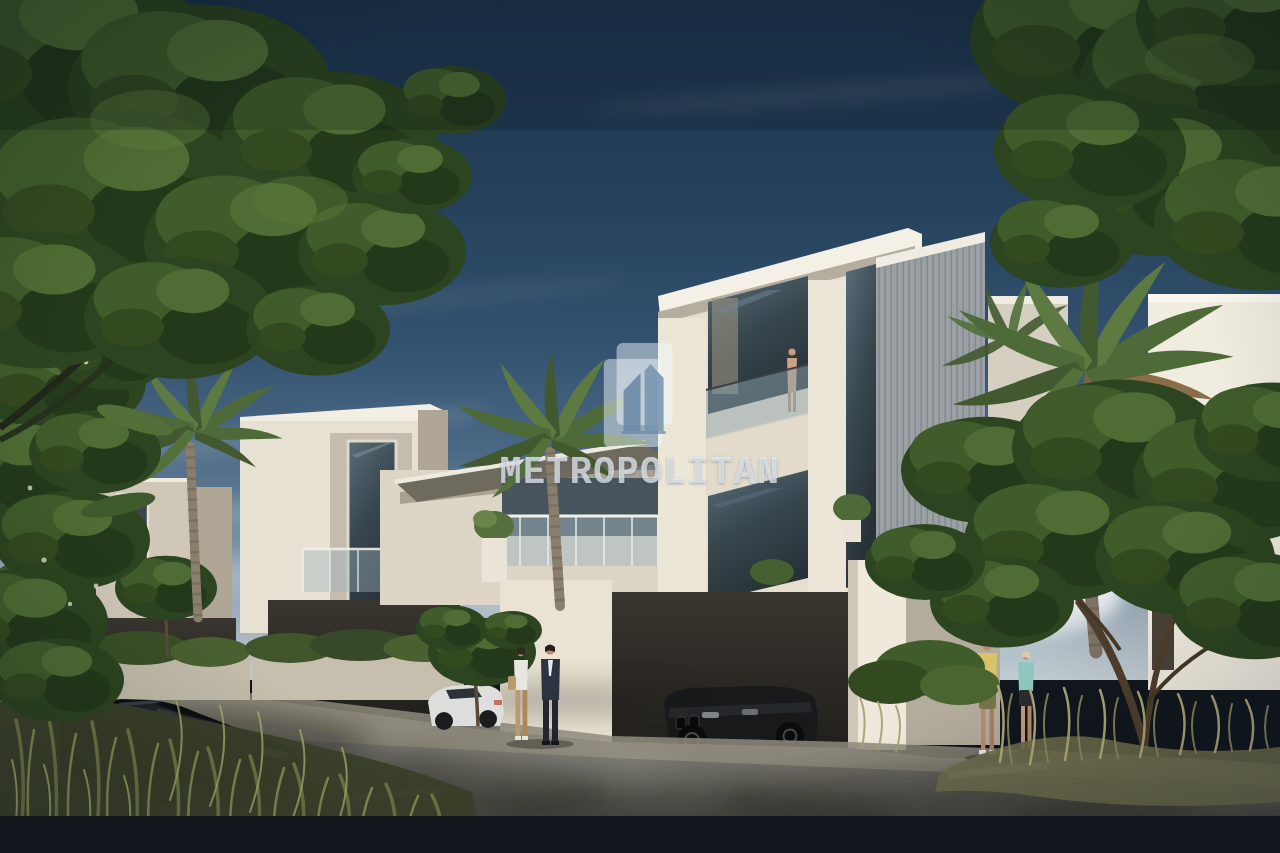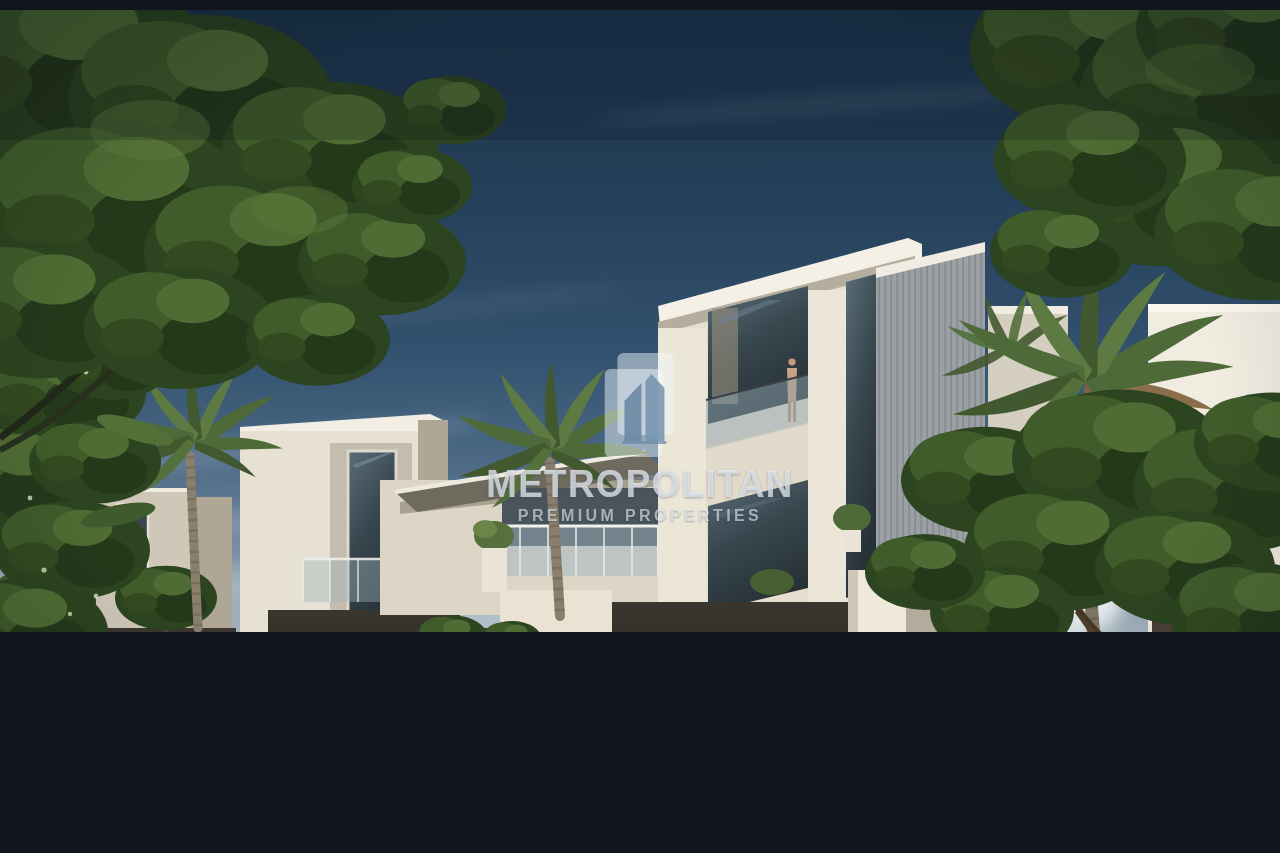--- a/index.html
+++ b/index.html
@@ -1,16 +1,16 @@
 <!DOCTYPE html>
 <html><head>
 <meta charset="utf-8">
 <style>
   html,body{margin:0;padding:0;background:#10161c;}
-  .stage{position:relative;width:1280px;height:622px;overflow:hidden;font-family:Liberation Sans, sans-serif;margin-top:10px;}
+  .stage{position:relative;width:1280px;height:816px;overflow:hidden;font-family:Liberation Mono, monospace;}
   .stage svg.scene{position:absolute;left:0;top:0;}
   .watermark{position:absolute;left:50%;top:343px;transform:translateX(-50%);text-align:center;pointer-events:none;}
   .wm-logo{display:block;margin:0 auto;}
   .wm-brand{
     font-weight:700;font-size:39px;line-height:1;letter-spacing:1.5px;white-space:nowrap;
     color:rgba(236,243,249,0.55);
     transform:scaleX(0.94);
     text-shadow:0 1px 3px rgba(35,55,75,0.35),0 0 1px rgba(255,255,255,0.55);
     margin-top:7px;
   }
@@ -499,15 +499,14 @@
 
 <div class="watermark">
   <svg class="wm-logo" width="72" height="104" viewBox="0 0 72 104" xmlns="http://www.w3.org/2000/svg">
     <rect x="13" y="0" width="56" height="82" rx="6" fill="rgba(243,248,252,0.48)"></rect>
     <rect x="0" y="16" width="58" height="88" rx="6" fill="rgba(243,248,252,0.48)"></rect>
     <polygon points="20,88 20,48 37,30 37,88" fill="rgba(104,136,164,0.88)"></polygon>
     <polygon points="41,88 41,28 47,21 60,35 60,88" fill="rgba(118,148,174,0.88)"></polygon>
     <rect x="18" y="88" width="44" height="3" fill="rgba(104,136,164,0.7)"></rect>
   </svg>
   <div class="wm-brand">METROPOLITAN</div>
-  <div class="wm-tagline">PREMIUM PROPERTIES</div>
 </div>
 </div>
 
 </body></html>

